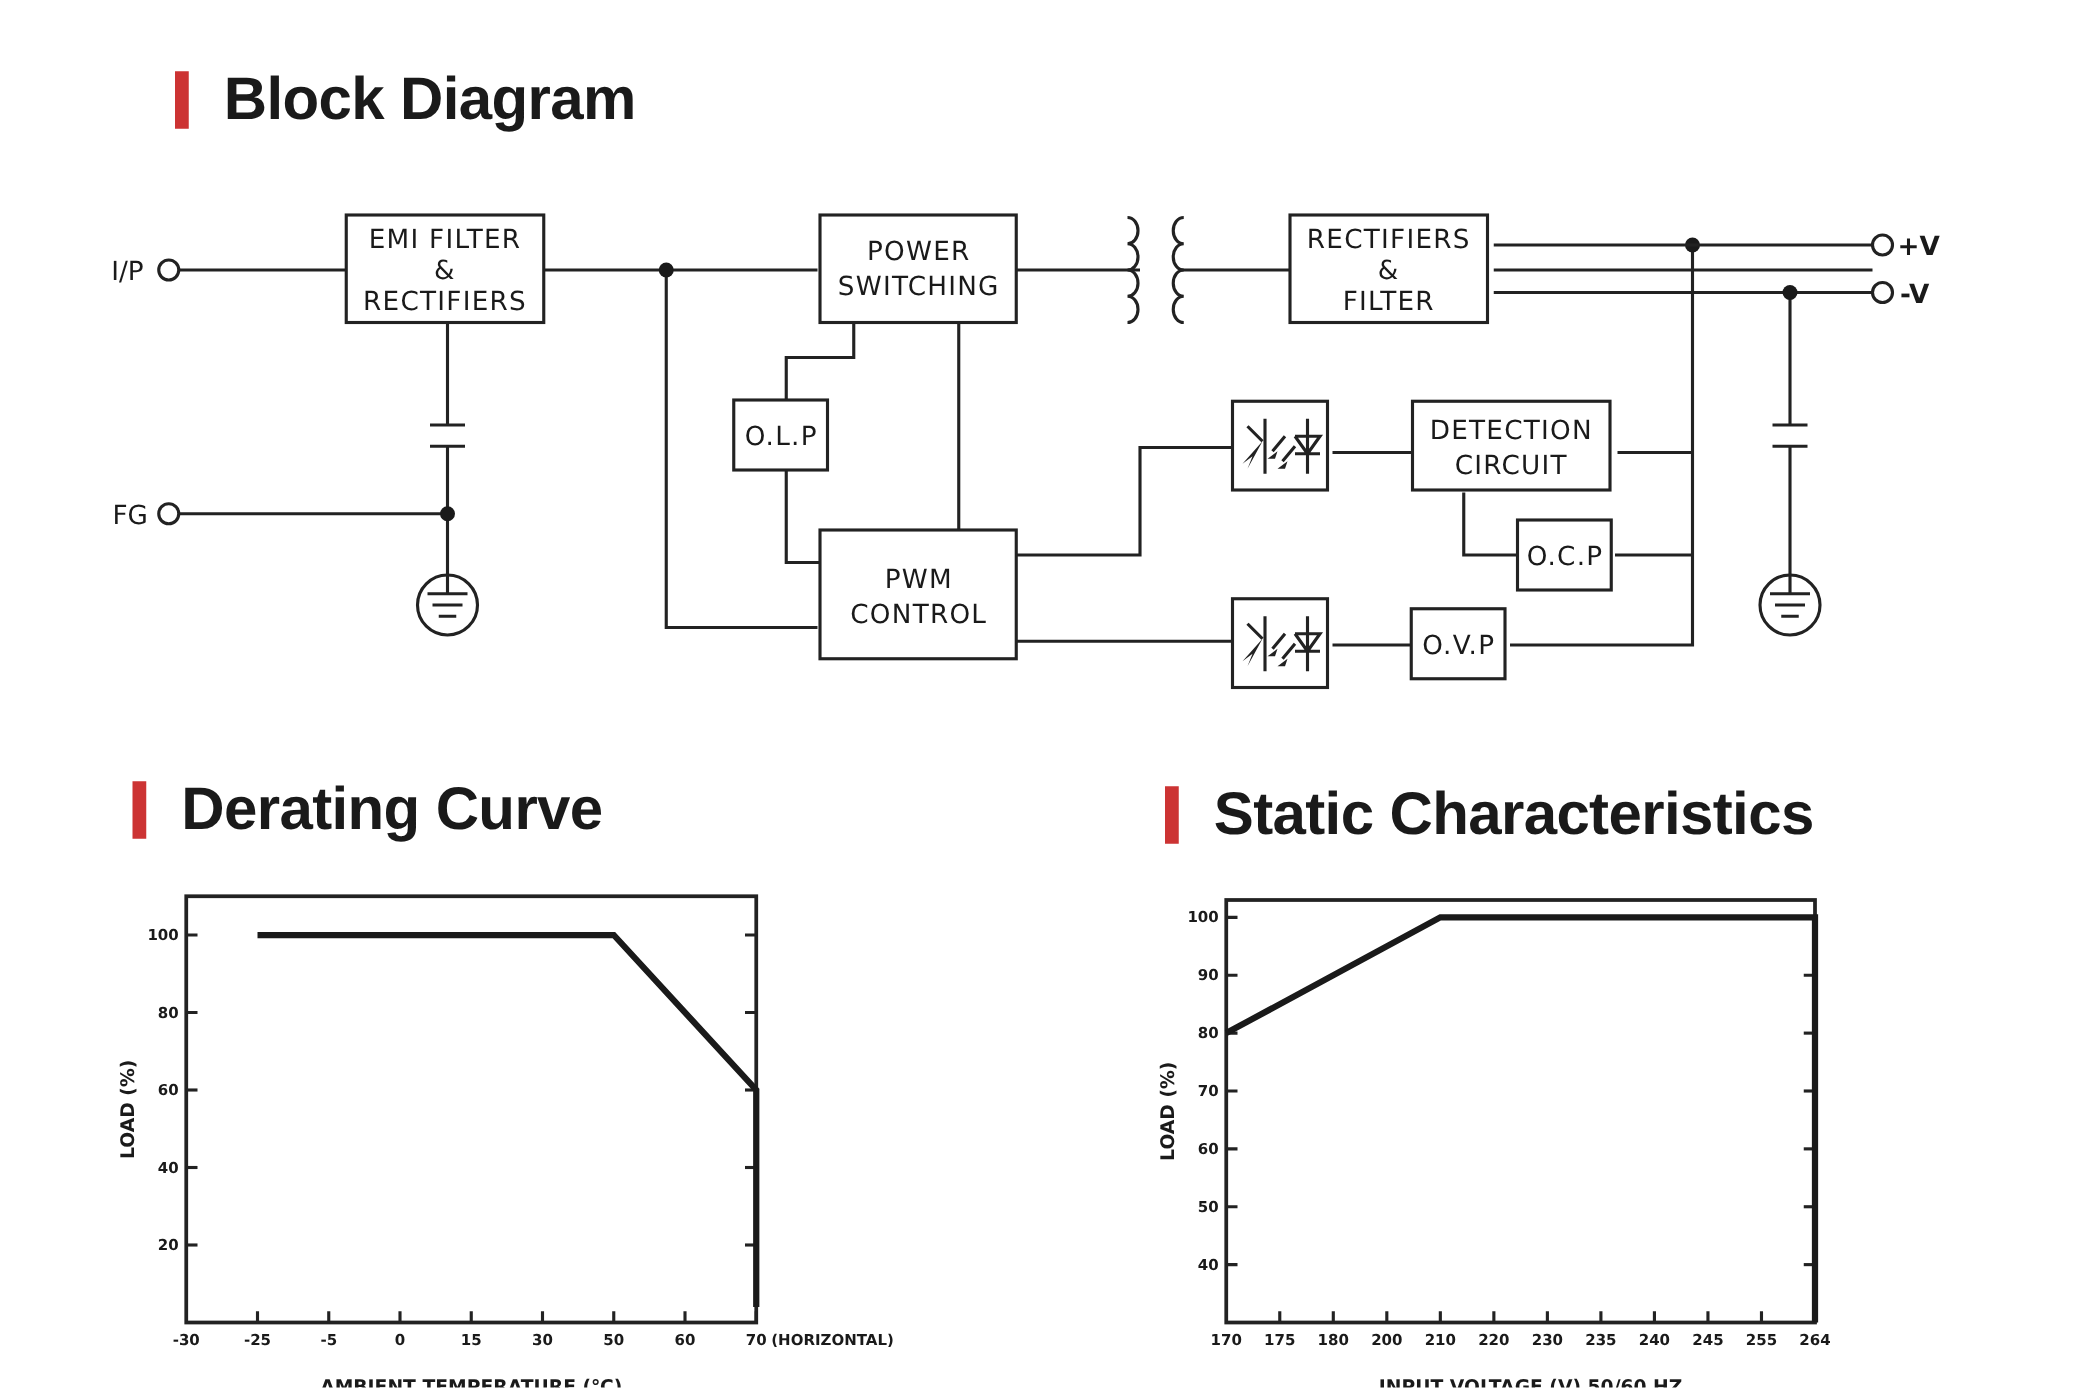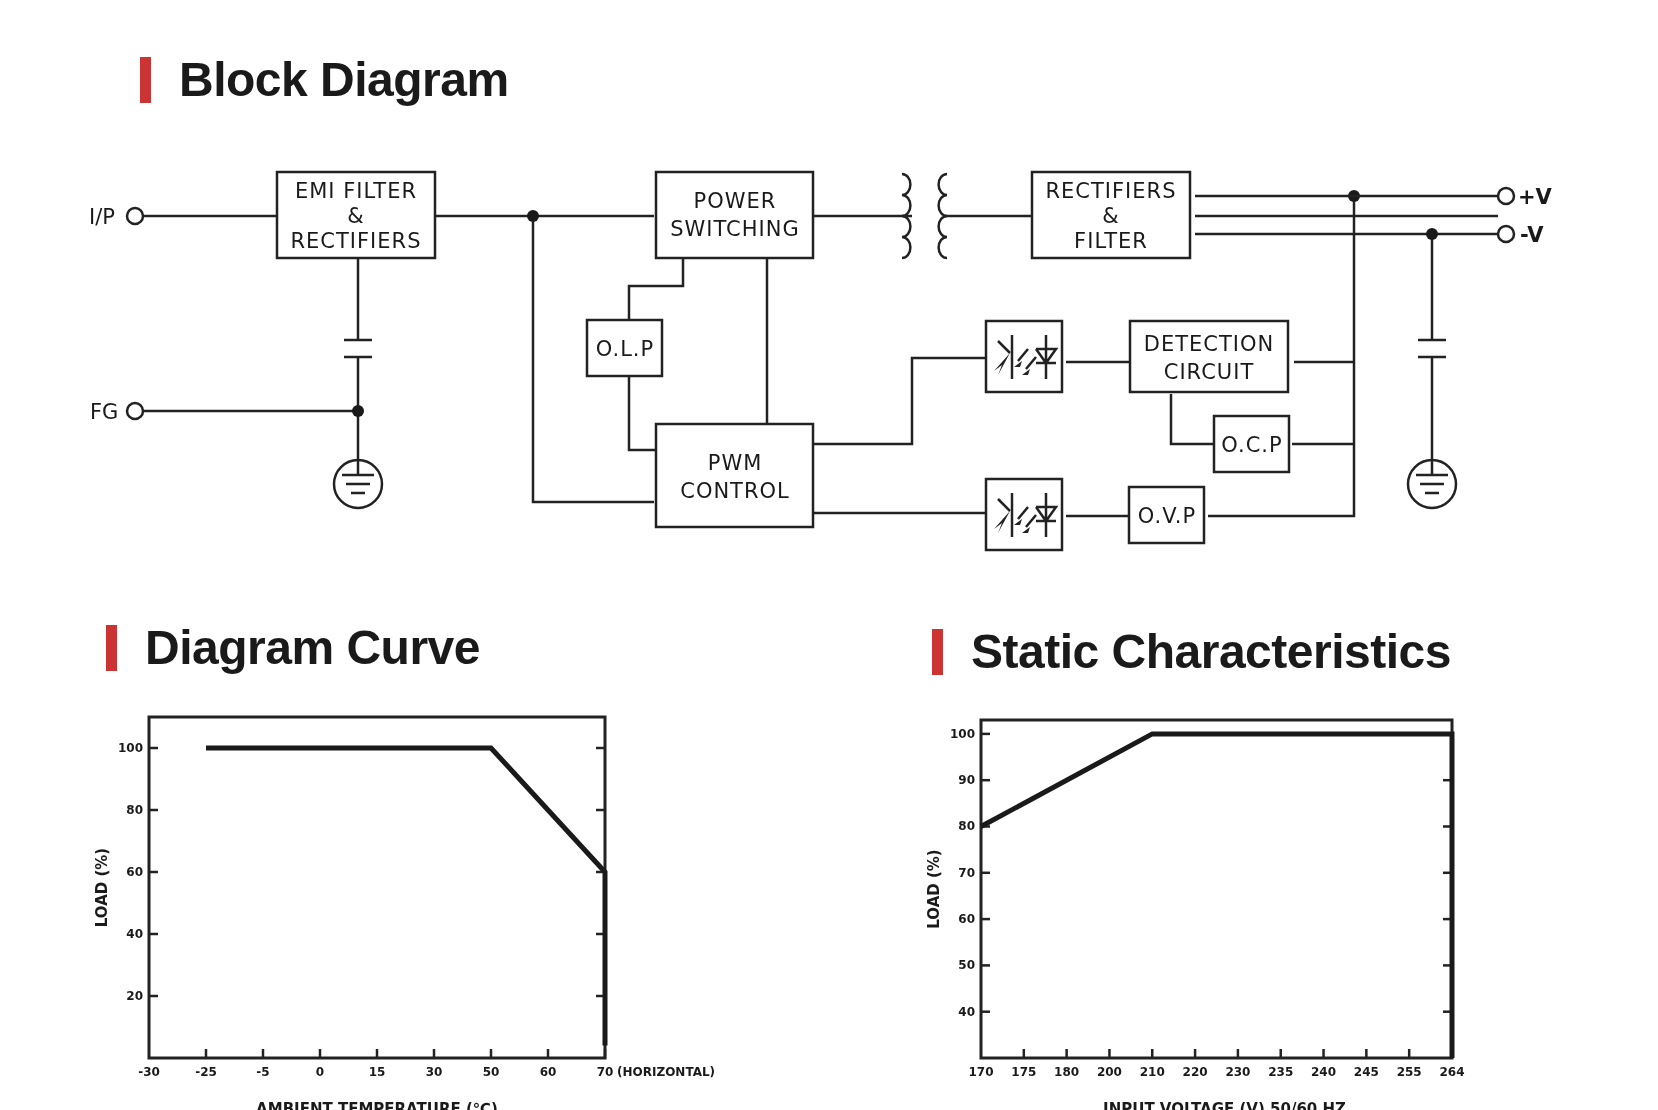--- a/index.html
+++ b/index.html
@@ -20,21 +20,21 @@
 </style>
 </head>
 <body>
 
 <div class="heading" style="left:116px;top:52px;margin-left:24px;">
   <div class="bar"></div>
   <div class="txt">Block Diagram</div>
 </div>
 <div class="heading" style="left:106px;top:620px;">
   <div class="bar"></div>
-  <div class="txt">Diagram Curve</div>
+  <div class="txt">Derating Curve</div>
 </div>
 <div class="heading" style="left:932px;top:624px;text-align:center;">
   <div class="bar"></div>
   <div class="txt">Static Characteristics</div>
 </div>
 
 <svg width="1658" height="600" viewBox="0 0 1658 600">
 
   <g>
     <path class="wire" d="M143,216 H276"></path>

